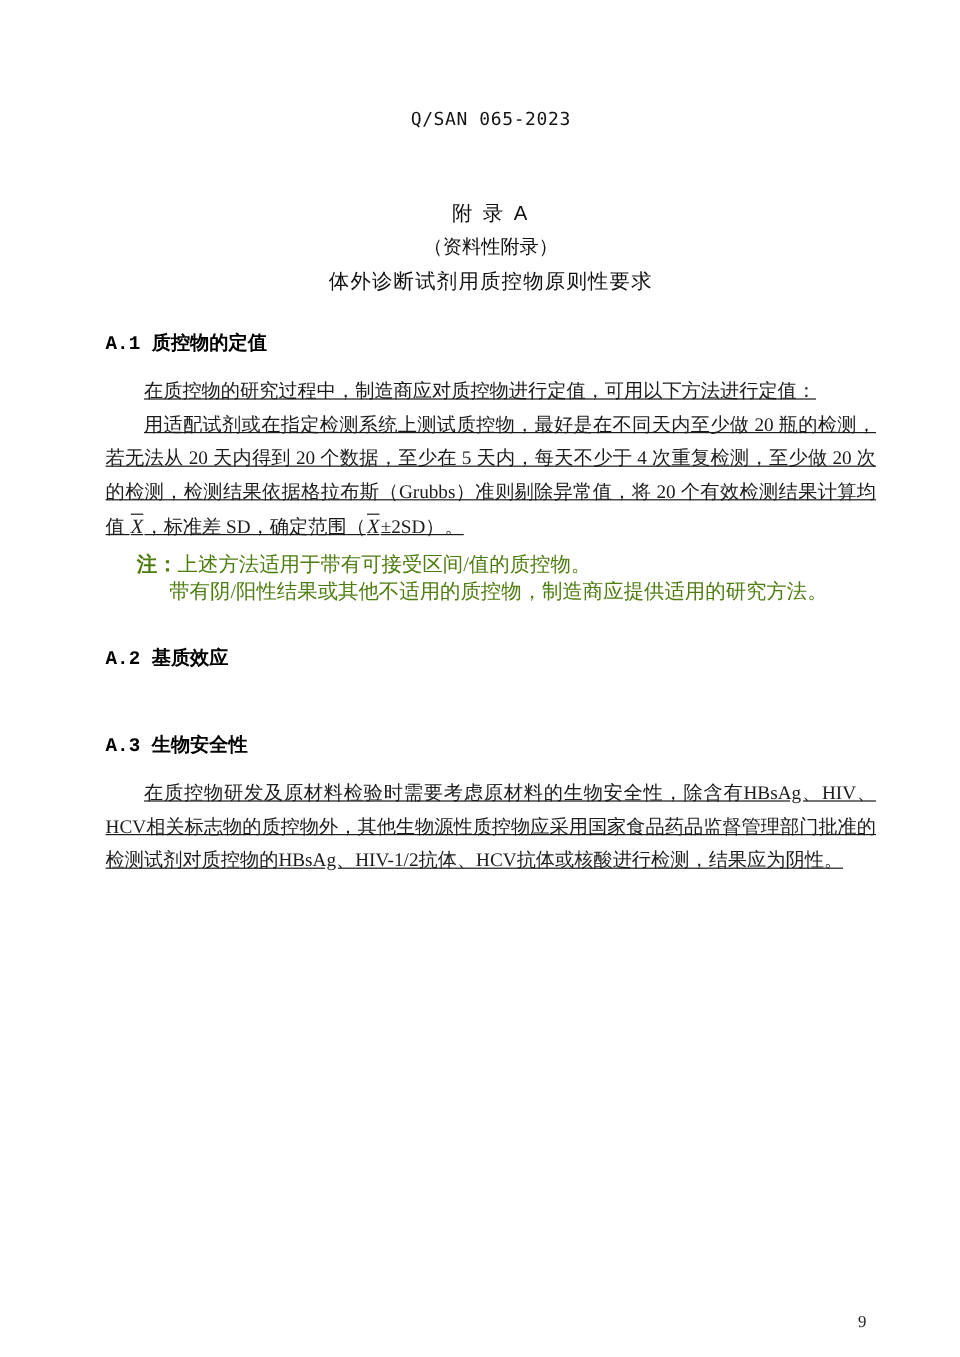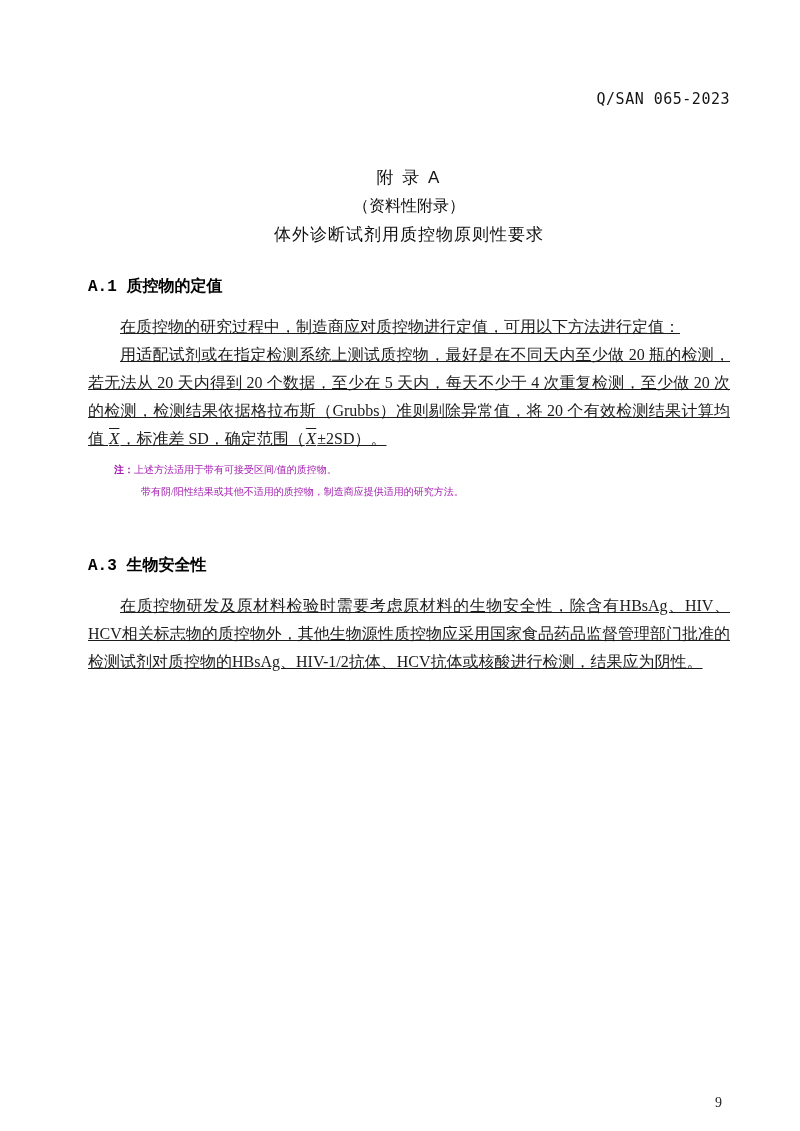--- a/index.html
+++ b/index.html
@@ -11,21 +11,21 @@
     color: #1c1c1c;
     font-family: "Liberation Serif", serif;
     position: relative;
     overflow: hidden;
   }
   .page {
     padding: 90px 70px 0 88px;
   }
   
   .doc-number {
-    text-align: right;
+    text-align: center;
     font-family: "DejaVu Sans Mono", "Liberation Sans", monospace;
     font-size: 15px;
     letter-spacing: 0.5px;
     color: #141414;
   }
   
   .title-block {
     margin-top: 58px;
     text-align: center;
     font-family: "Liberation Sans", sans-serif;
@@ -72,23 +72,23 @@
   .xbar {
     font-family: "Liberation Serif", serif;
     font-style: italic;
     text-decoration: overline;
     padding: 0 1px;
     font-size: 17px;
   }
   
   .note-block {
     margin-top: 6px;
-    font-size: 10px;
+    font-size: 17px;
     line-height: 22px;
-    color: #a21caf;
+    color: #4d7c0f;
   }
   .note-line1 { padding-left: 26px; }
   .note-label {
     font-family: "Liberation Sans", sans-serif;
     font-weight: bold;
   }
   .note-line2 { padding-left: 53px; }
   
   .page-number {
     position: absolute;
@@ -116,20 +116,21 @@
 
   <p class="body-text first-para">在质控物的研究过程中，制造商应对质控物进行定值，可用以下方法进行定值：</p>
 
   <p class="body-text"><span>用适配试剂或在指定检测系统上测试质控物，最好是在不同天内至少做 20 瓶的检测，若无法从 20 天内得到 20 个数据，至少在 5 天内，每天不少于 4 次重复检测，至少做 20 次的检测，检测结果依据格拉布斯（Grubbs）准则剔除异常值，将 20 个有效检测结果计算均值 </span><span class="xbar">X</span><span>，标准差 SD，确定范围（</span><span class="xbar">X</span><span>±2SD）。</span></p>
 
   <div class="note-block">
     <div class="note-line1"><span class="note-label">注：</span><span>上述方法适用于带有可接受区间/值的质控物。</span></div>
     <div class="note-line2">带有阴/阳性结果或其他不适用的质控物，制造商应提供适用的研究方法。</div>
   </div>
 
+  <h2 class="section-heading heading-a2">A.2 基质效应</h2>
 
 
 
   <h2 class="section-heading heading-a3">A.3 生物安全性</h2>
 
   <p class="body-text first-para">在质控物研发及原材料检验时需要考虑原材料的生物安全性，除含有HBsAg、HIV、HCV相关标志物的质控物外，其他生物源性质控物应采用国家食品药品监督管理部门批准的检测试剂对质控物的HBsAg、HIV-1/2抗体、HCV抗体或核酸进行检测，结果应为阴性。</p>
 
 </div>
 
 <div class="page-number">9</div>

